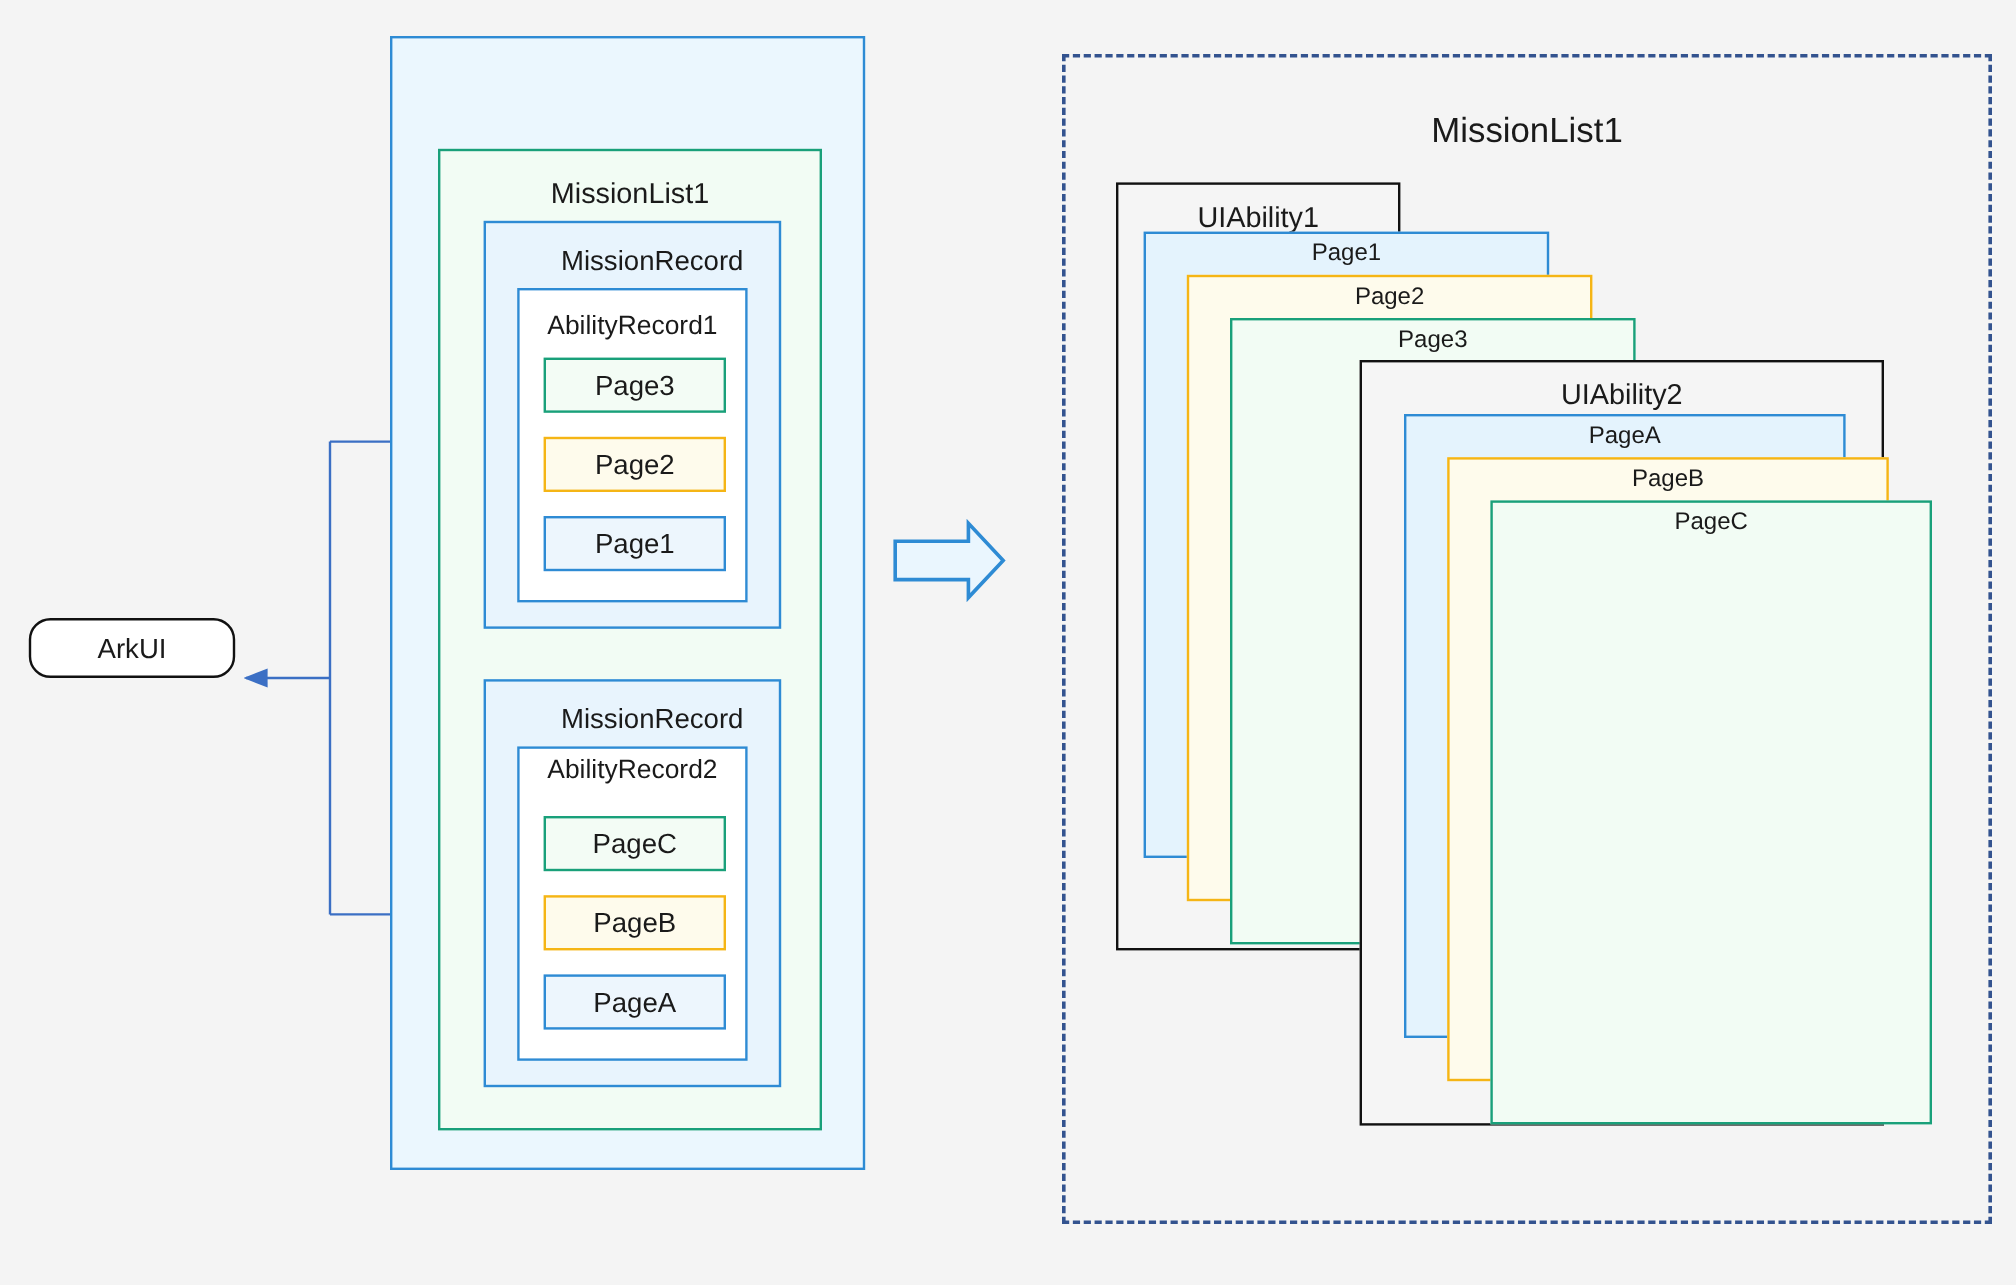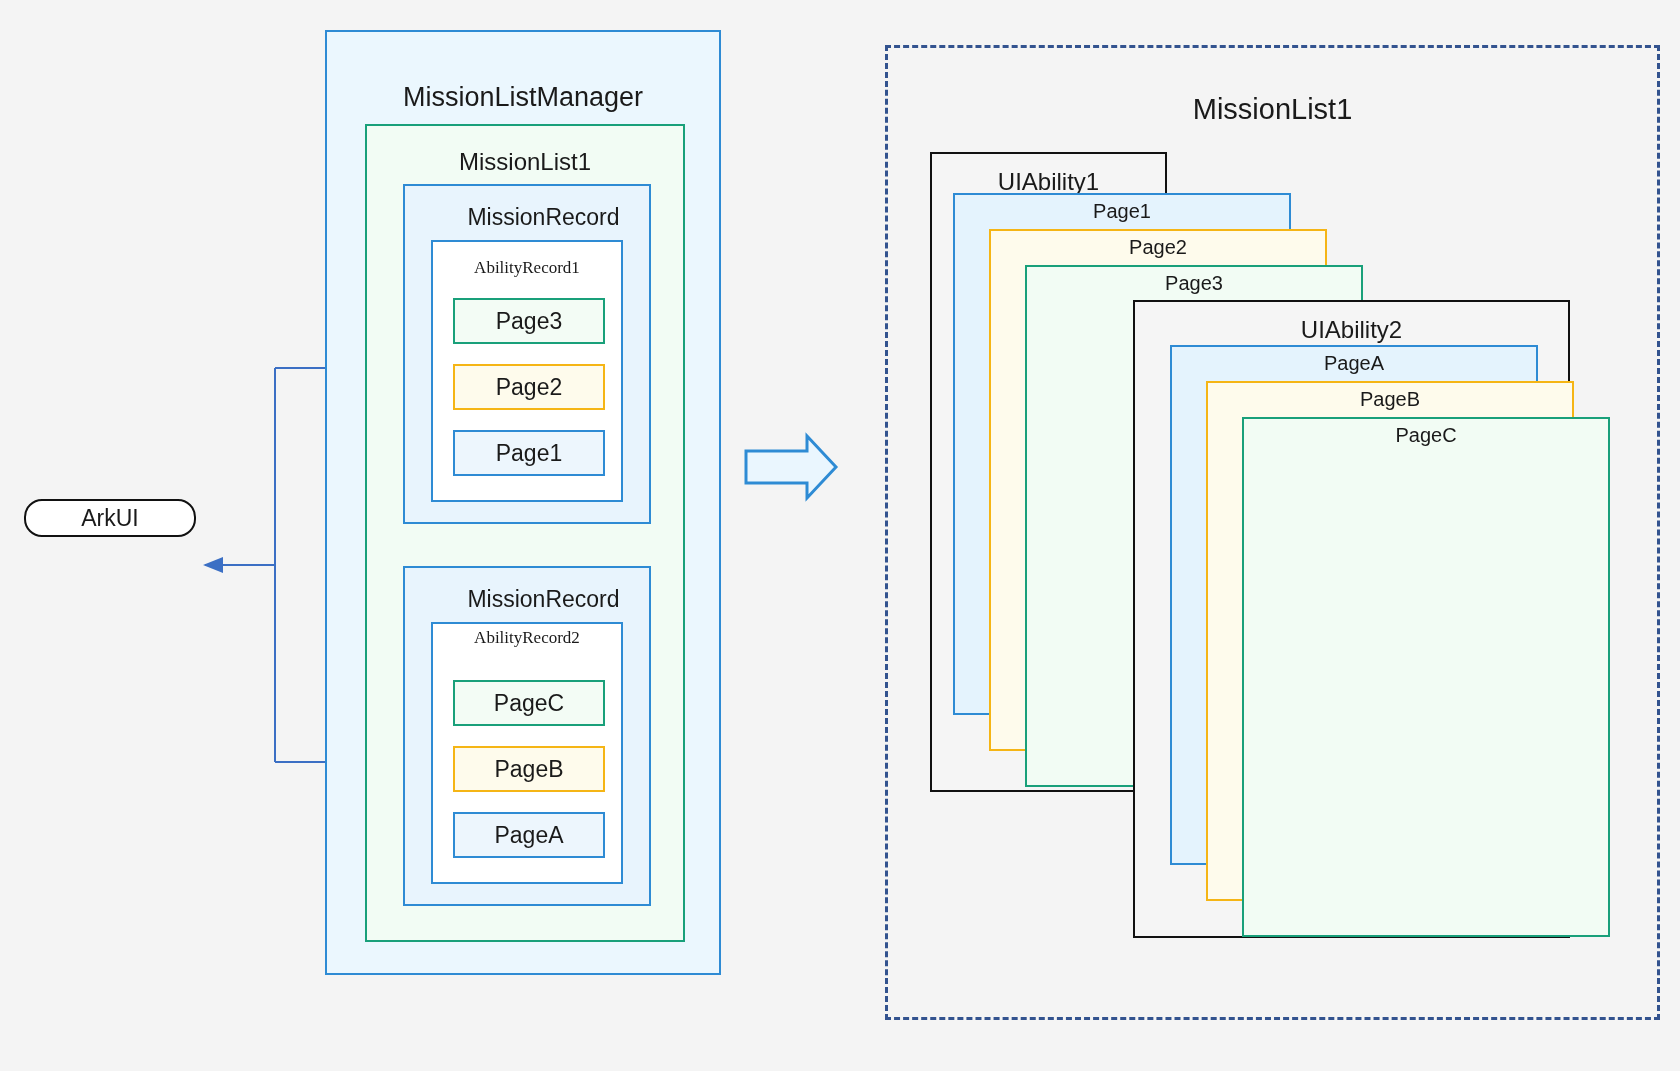--- a/index.html
+++ b/index.html
@@ -49,21 +49,21 @@
     border: 2px solid #2E8BD4;
     background: #E8F4FD;
   }
   .mission-record > .lbl { font-size: 23px; padding-left: 33px; }
 
   
   .ability-record {
     border: 2px solid #2E8BD4;
     background: #FFFFFF;
   }
-  .ability-record > .lbl { font-size: 17px; font-family: Liberation Serif, serif; }
+  .ability-record > .lbl { font-size: 22px; }
 
   
   .page-chip {
     position: absolute;
     box-sizing: border-box;
     display: flex;
     align-items: center;
     justify-content: center;
     font-size: 23px;
     border-width: 2px;
@@ -141,24 +141,23 @@
 
     <path d="M275,368 L356,368" stroke="#3B6FC4" stroke-width="2" fill="none" marker-end="url(#arrowR)"></path>
 
     <path d="M275,762 L356,762" stroke="#3B6FC4" stroke-width="2" fill="none" marker-end="url(#arrowR)"></path>
 
     <path d="M275,565 L205,565" stroke="#3B6FC4" stroke-width="2" fill="none" marker-end="url(#arrowL)"></path>
 
     <path d="M746,451 L807,451 L807,436 L836,467 L807,498 L807,483 L746,483 Z" fill="#EAF6FE" stroke="#2E8BD4" stroke-width="3"></path>
   </svg>
 
-  <div class="box arkui" style="left:24px; top:499px; width:172px; height:38px;border-radius:18px;">ArkUI</div>
+  <div class="box arkui" style="left:24px; top:515px; width:172px; height:50px;border-radius:18px;">ArkUI</div>
 
   <div class="box mlm" style="left:325px; top:30px; width:396px; height:945px;">
-    <div class="lbl" style="top:50px;">MissionListManager</div>
 
     <div class="box mission-list" style="left:38px; top:92px; width:320px; height:818px;">
       <div class="lbl" style="top:22px;">MissionList1</div>
 
       <div class="box mission-record" style="left:36px; top:58px; width:248px; height:340px;">
         <div class="lbl" style="top:18px;">MissionRecord</div>
 
         <div class="box ability-record" style="left:26px; top:54px; width:192px; height:262px;">
           <div class="lbl" style="top:16px;">AbilityRecord1</div>
 

